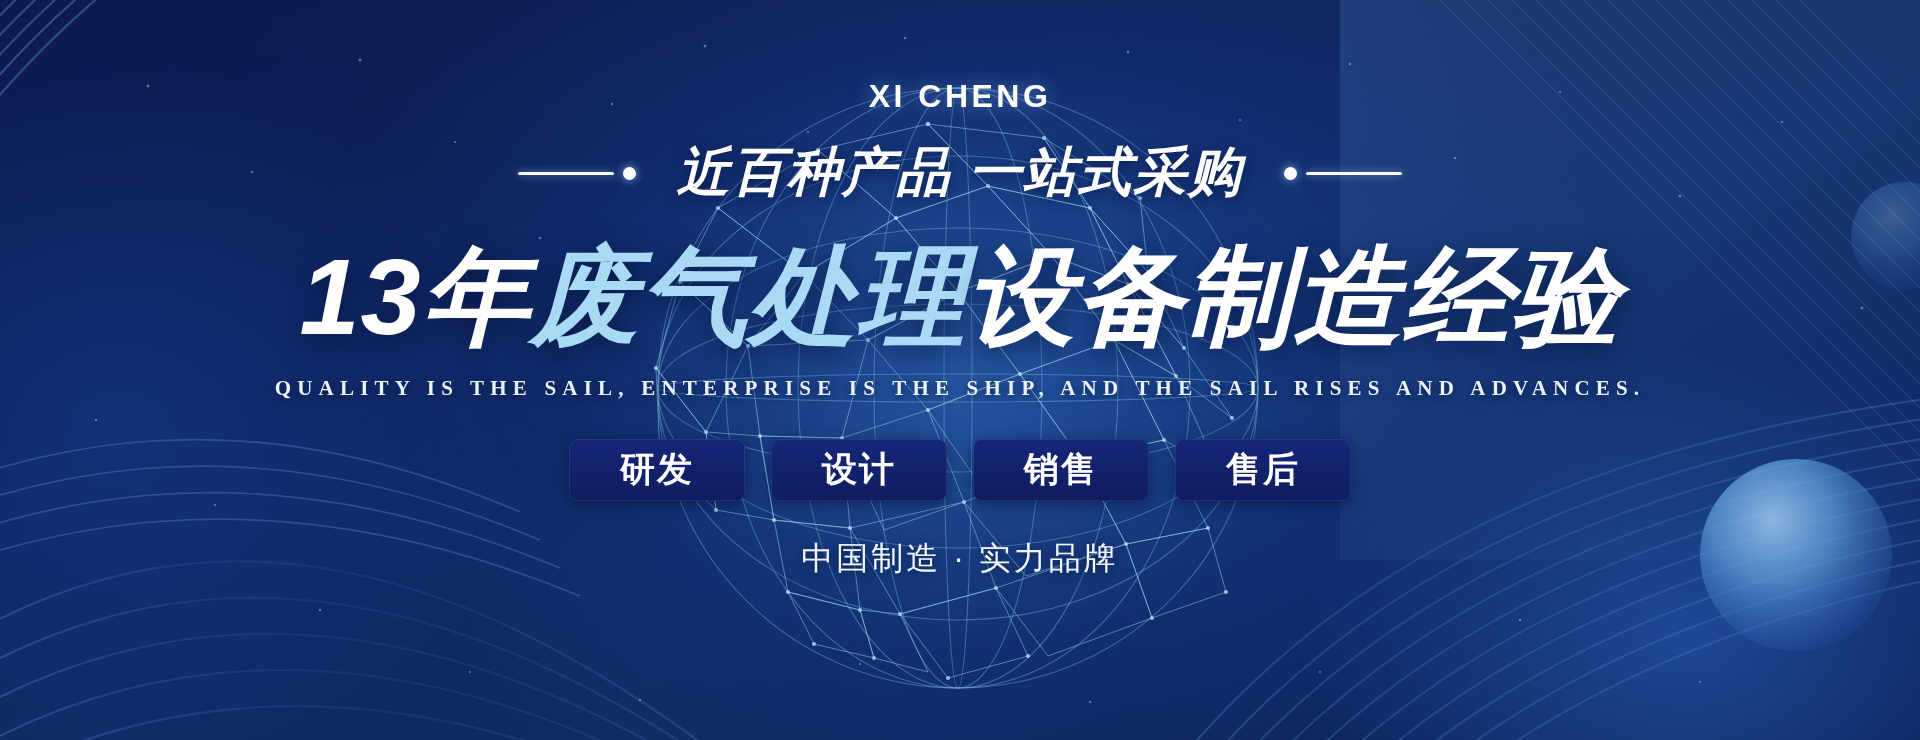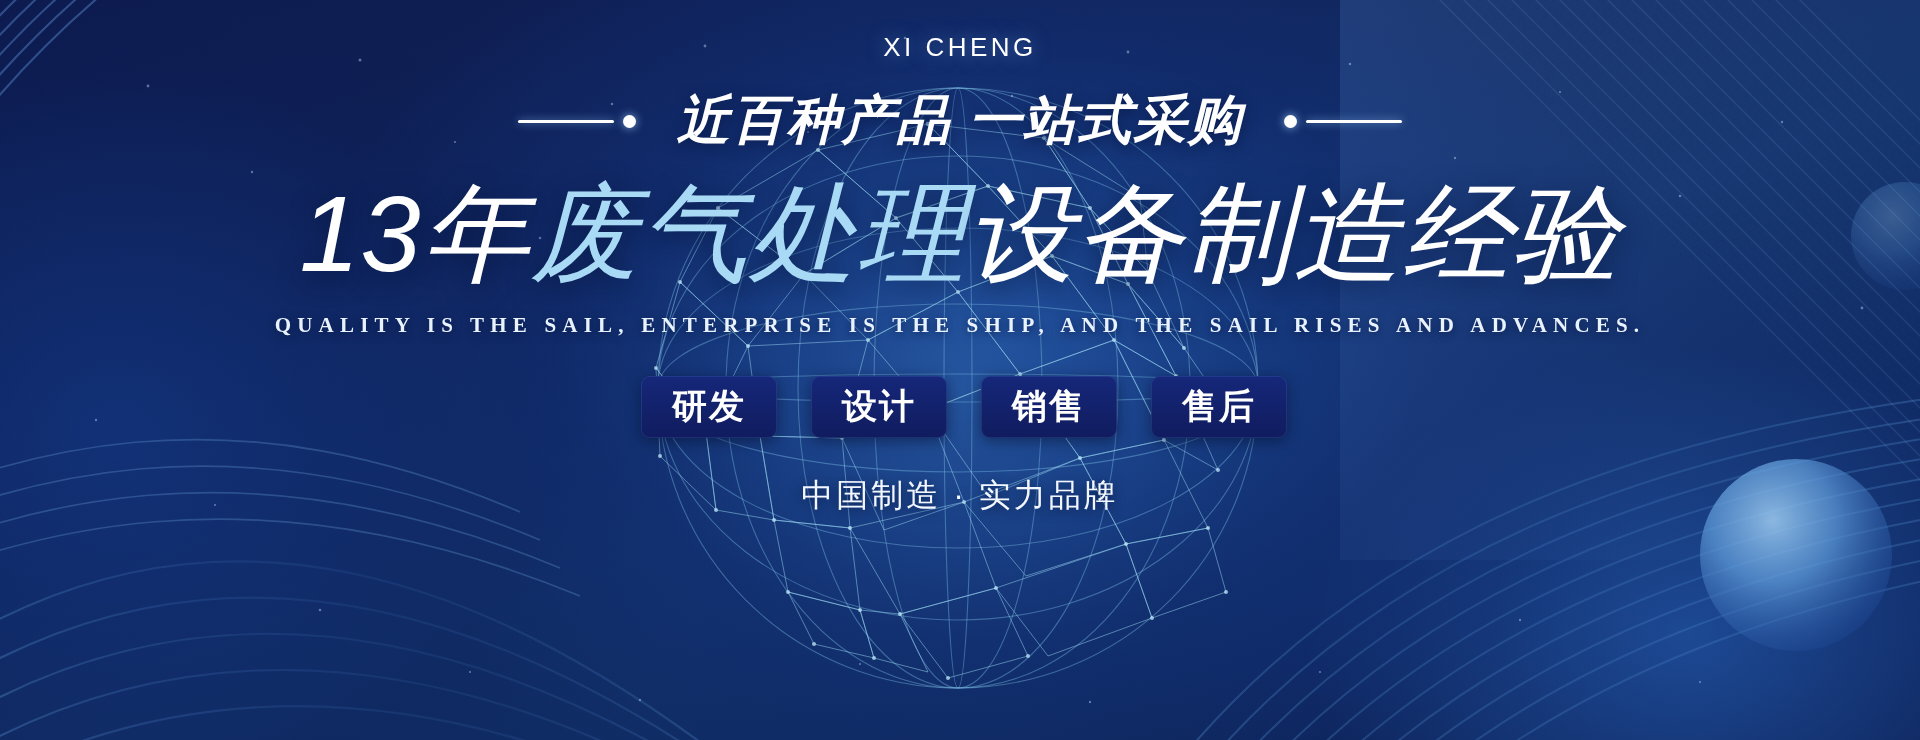--- a/index.html
+++ b/index.html
@@ -33,24 +33,24 @@
   .content {
     position: absolute;
     inset: 0;
     display: flex;
     flex-direction: column;
     align-items: center;
     z-index: 20;
   }
 
   .brand-en {
-    margin-top: 32px;
+    margin-top: 78px;
     color: #ffffff;
-    font-size: 26px;
-    font-weight: 400;
+    font-size: 32px;
+    font-weight: 700;
     letter-spacing: 3.5px;
     text-shadow: 0 0 18px rgba(130,190,255,0.55);
   }
 
   .subtitle-row {
     margin-top: 22px;
     display: flex;
     align-items: center;
     gap: 41px;
   }
@@ -76,23 +76,23 @@
     color: #ffffff;
     font-size: 53px;
     font-weight: 700;
     letter-spacing: 2px;
     font-style: italic;
     white-space: nowrap;
     text-shadow: 0 3px 14px rgba(8,24,70,0.8);
   }
 
   .headline {
-    margin-top: 17px;
+    margin-top: 28px;
     font-size: 108px;
-    font-weight: 400;
+    font-weight: 700;
     font-style: italic;
     letter-spacing: 1px;
     white-space: nowrap;
     line-height: 1.12;
     text-shadow: 0 6px 26px rgba(6,20,60,0.75);
   }
   .headline .w { color: #ffffff; }
   .headline .hl { color: #a8d9f5; }
 
   .tagline {
@@ -107,33 +107,32 @@
   }
 
   .chips {
     margin-top: 38px;
     display: flex;
     gap: 26px;
   }
   .chip {
     min-width: 128px;
     height: 62px;
-    padding: 0 4px;
+    padding: 0 24px;
     border-radius: 9px;
     background: linear-gradient(180deg, #16277a 0%, #101c5e 100%);
     box-shadow: inset 0 0 0 1px rgba(120,170,255,0.14), 0 3px 14px rgba(5,16,48,0.55);
     display: flex;
     align-items: center;
     justify-content: center;
     color: #ffffff;
     font-size: 35px;
     font-weight: 700;
     letter-spacing: 2px;
     cursor: pointer;
-    margin-left: 8px;
   }
 
   .footline {
     margin-top: 36px;
     color: #f2f7ff;
     font-size: 32px;
     font-weight: 500;
     letter-spacing: 3px;
     white-space: nowrap;
     text-shadow: 0 2px 12px rgba(6,20,60,0.8);

